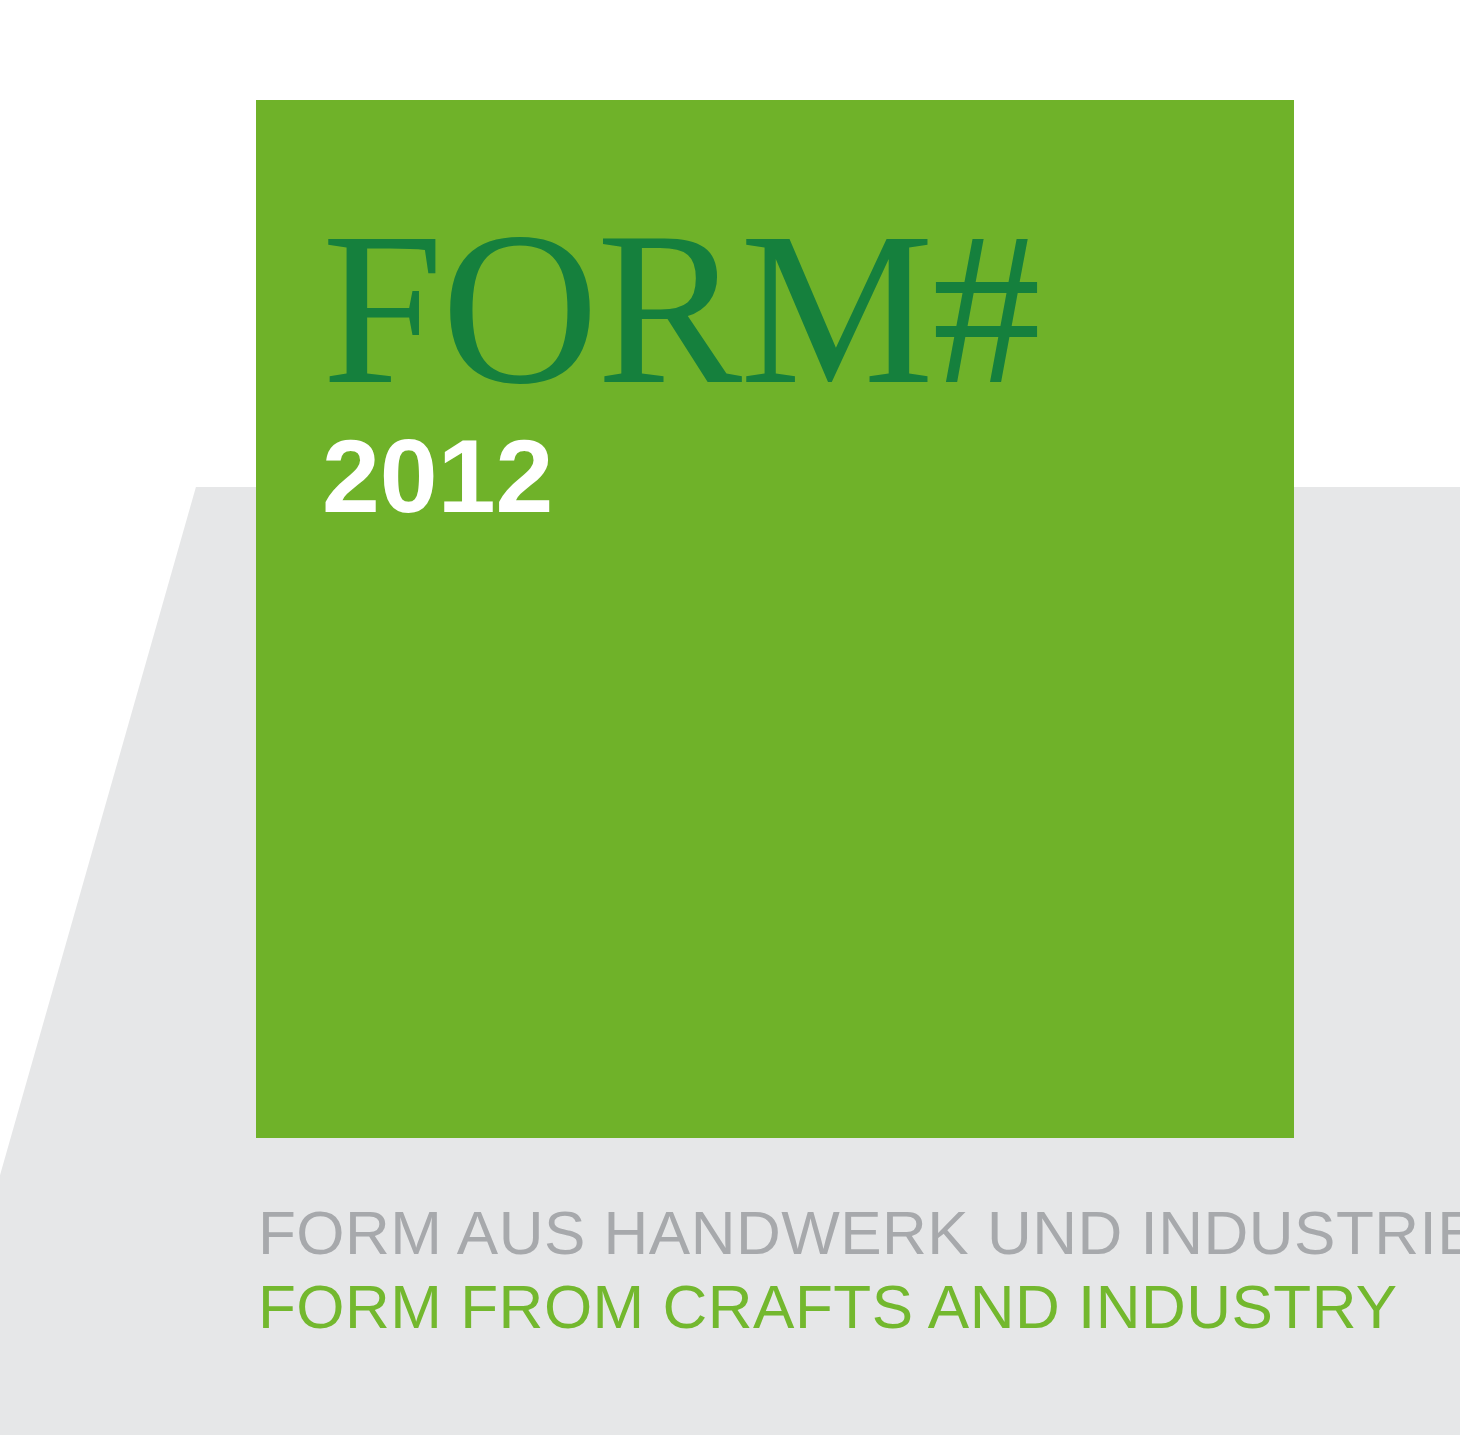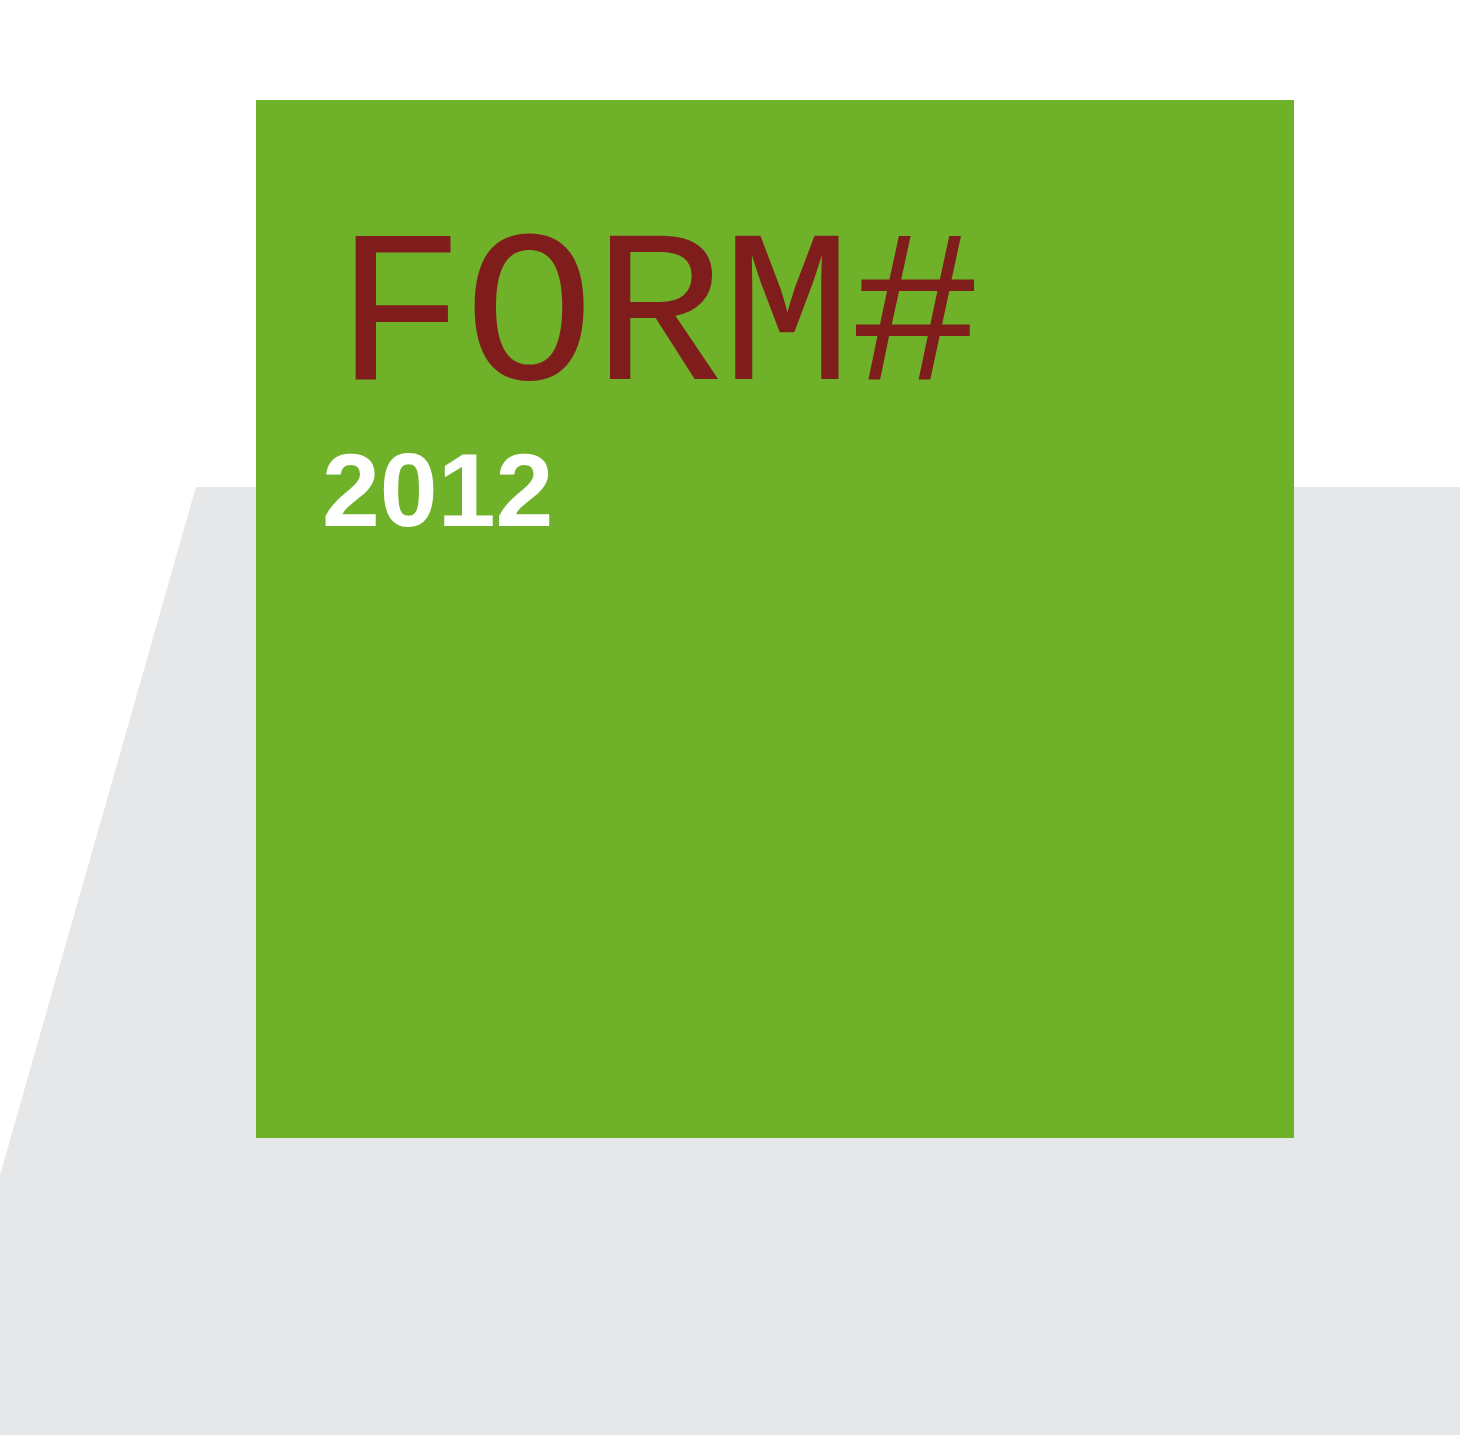--- a/index.html
+++ b/index.html
@@ -41,27 +41,27 @@
   }
 
   
   .wordmark {
     position: absolute;
     left: 322px;
     top: 205px;
     width: 700px;
   }
   .wordmark-title {
-    font-family: Liberation Mono, monospace;
+    font-family: Liberation Serif, serif;
     font-size: 218px;
     line-height: 0.95;
     font-weight: 400;
-    color: #7f1d1d;
+    color: #15803d;
     letter-spacing: -2px;
-    margin: 13px;
+    margin: 0;
     white-space: nowrap;
   }
   .wordmark-year {
     font-family: "Liberation Sans", sans-serif;
     font-size: 104px;
     line-height: 1;
     font-weight: 700;
     color: #ffffff;
     letter-spacing: 0px;
     margin: 0;
@@ -101,14 +101,18 @@
   <div class="plinth"></div>
 
   <div class="green-square">
   </div>
 
   <div class="wordmark">
     <div class="wordmark-title">FORM#</div>
     <div class="wordmark-year">2012</div>
   </div>
 
+  <div class="tagline">
+    <div class="tagline-line tagline-de">FORM AUS HANDWERK UND INDUSTRIE</div>
+    <div class="tagline-line tagline-en">FORM FROM CRAFTS AND INDUSTRY</div>
+  </div>
 
 </div>
 
 </body></html>

